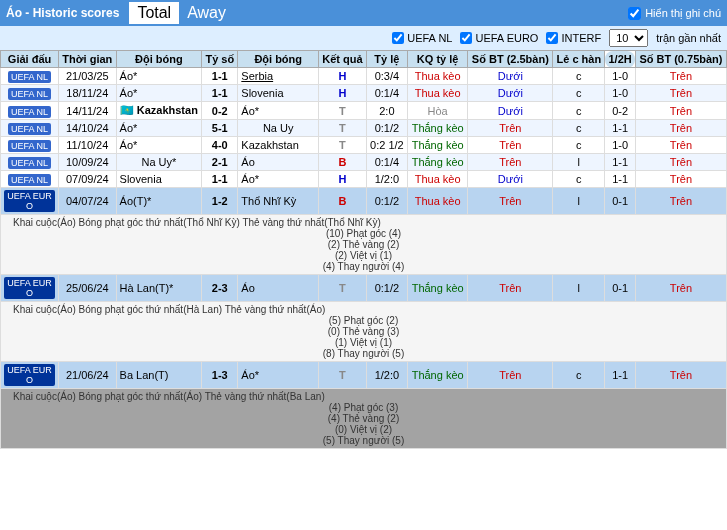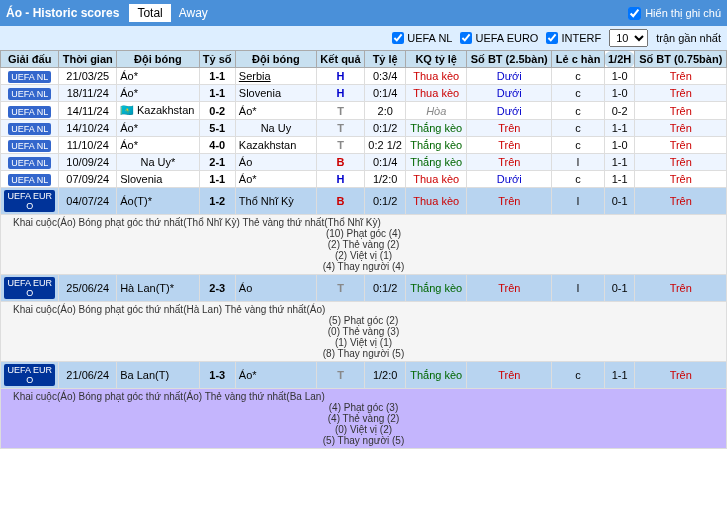--- a/index.html
+++ b/index.html
@@ -1,21 +1,21 @@
 <!DOCTYPE html>
 <html><head>
   <meta charset="utf-8">
   <style>
     * { box-sizing: border-box; margin: 0; padding: 0; }
     body { font-family: Arial, sans-serif; font-size: 11px; background: #fff; width: 727px; }
     
     
     .header { display: flex; align-items: center; background: #4a90d9; padding: 2px 6px; height: 26px; }
     .header-title { color: #fff; font-weight: bold; font-size: 12px; margin-right: 10px; }
-    .tab { padding: 2px 8px; font-size: 12px; cursor: pointer; }
+    .tab { padding: 2px 8px; font-size: 16px; cursor: pointer; }
     .tab.active { background: #fff; color: #000; }
     .tab.inactive { color: #fff; }
     .checkbox-label { color: #fff; font-size: 11px; display: flex; align-items: center; gap: 3px; }
     
     
     .filter-bar { background: #ddeeff; padding: 3px 6px; display: flex; align-items: center; gap: 8px; font-size: 11px; justify-content: flex-end; }
     .filter-item { display: flex; align-items: center; gap: 3px; }
     .filter-item input[type=checkbox] { width: 12px; height: 12px; }
     .filter-select { font-size: 11px; padding: 1px 2px; }
     
@@ -113,26 +113,26 @@
       <td>0:1/4</td>
       <td style="color:#cc0000;">Thua kèo</td>
       <td style="color:#0000cc;">Dưới</td>
       <td>c</td>
       <td>1-0</td>
       <td style="color:#cc0000;">Trên</td>
     </tr>
       <tr style="background: rgb(255, 255, 255);">
       <td><span style="background:#3366cc;color:#fff;padding:1px 3px;font-size:9px;border-radius:2px;">UEFA NL</span></td>
       <td>14/11/24</td>
-      <td style="text-align:left;">🇰🇿 Kazakhstan</td>
+      <td style="text-align:center;font-weight:bold;">🇰🇿 Kazakhstan</td>
       <td style="font-weight:bold;">0-2</td>
       <td style="text-align:left;">Áo*</td>
       <td style="color:#888;font-weight:bold;">T</td>
       <td>2:0</td>
-      <td style="color:#888;font-style:italic;">Hòa</td>
+      <td style="color:#888;">Hòa</td>
       <td style="color:#0000cc;">Dưới</td>
       <td>c</td>
       <td>0-2</td>
       <td style="color:#cc0000;">Trên</td>
     </tr>
       <tr style="background: rgb(238, 245, 255);">
       <td><span style="background:#3366cc;color:#fff;padding:1px 3px;font-size:9px;border-radius:2px;">UEFA NL</span></td>
       <td>14/10/24</td>
       <td style="text-align:left;">Áo*</td>
       <td style="font-weight:bold;">5-1</td>
@@ -250,21 +250,21 @@
       <td style="font-weight:bold;">1-3</td>
       <td style="text-align:left;">Áo*</td>
       <td style="color:#888;font-weight:bold;">T</td>
       <td>1/2:0</td>
       <td style="color:#006600;">Thắng kèo</td>
       <td style="color:#cc0000;">Trên</td>
       <td>c</td>
       <td>1-1</td>
       <td style="color:#cc0000;">Trên</td>
     </tr>
-      <tr style="background: #c4b5fd;">
+      <tr style="background: #a3a3a3;">
       <td colspan="12" style="text-align:left;font-size:10px;color:#333;padding:2px 12px;">
         <div>Khai cuộc(Áo)  Bóng phạt góc thứ nhất(Áo)  Thẻ vàng thứ nhất(Ba Lan)</div>
         <div style="text-align:center;">
             <div>(4) Phạt góc (3)</div>
             <div>(4) Thẻ vàng (2)</div>
             <div>(0) Việt vị (2)</div>
             <div>(5) Thay người (5)</div>
           </div>
       </td>
     </tr>

